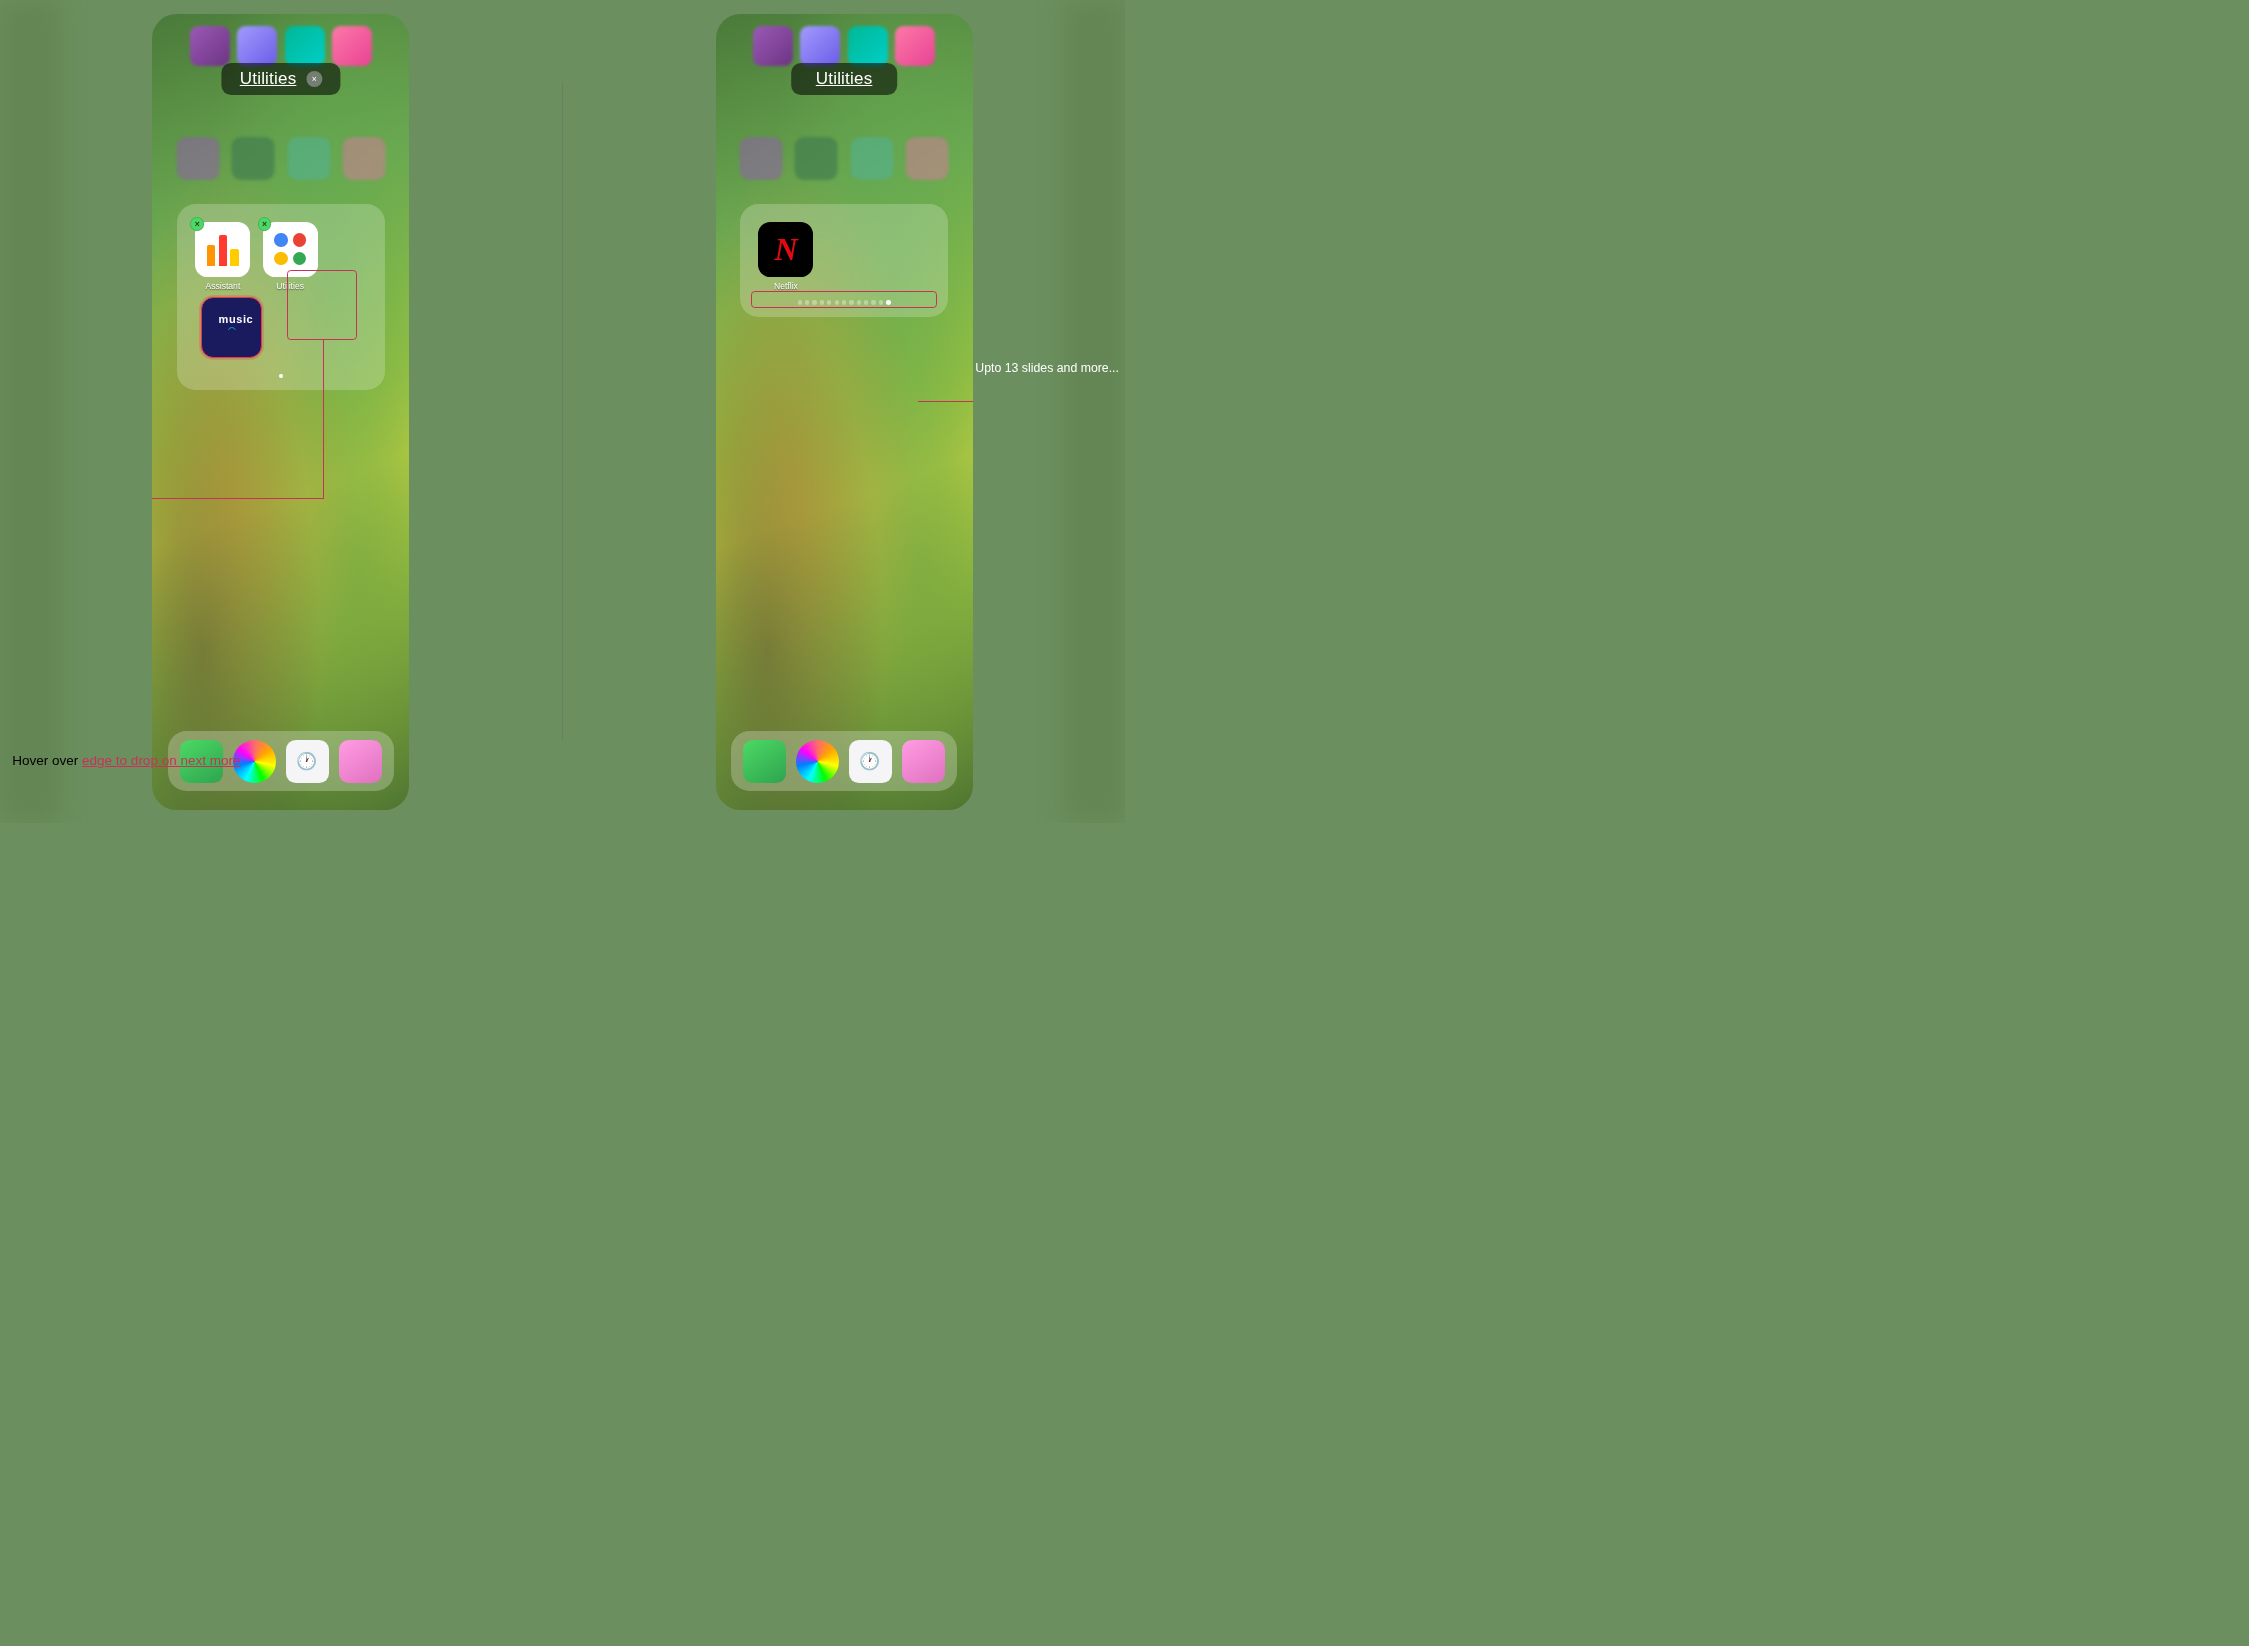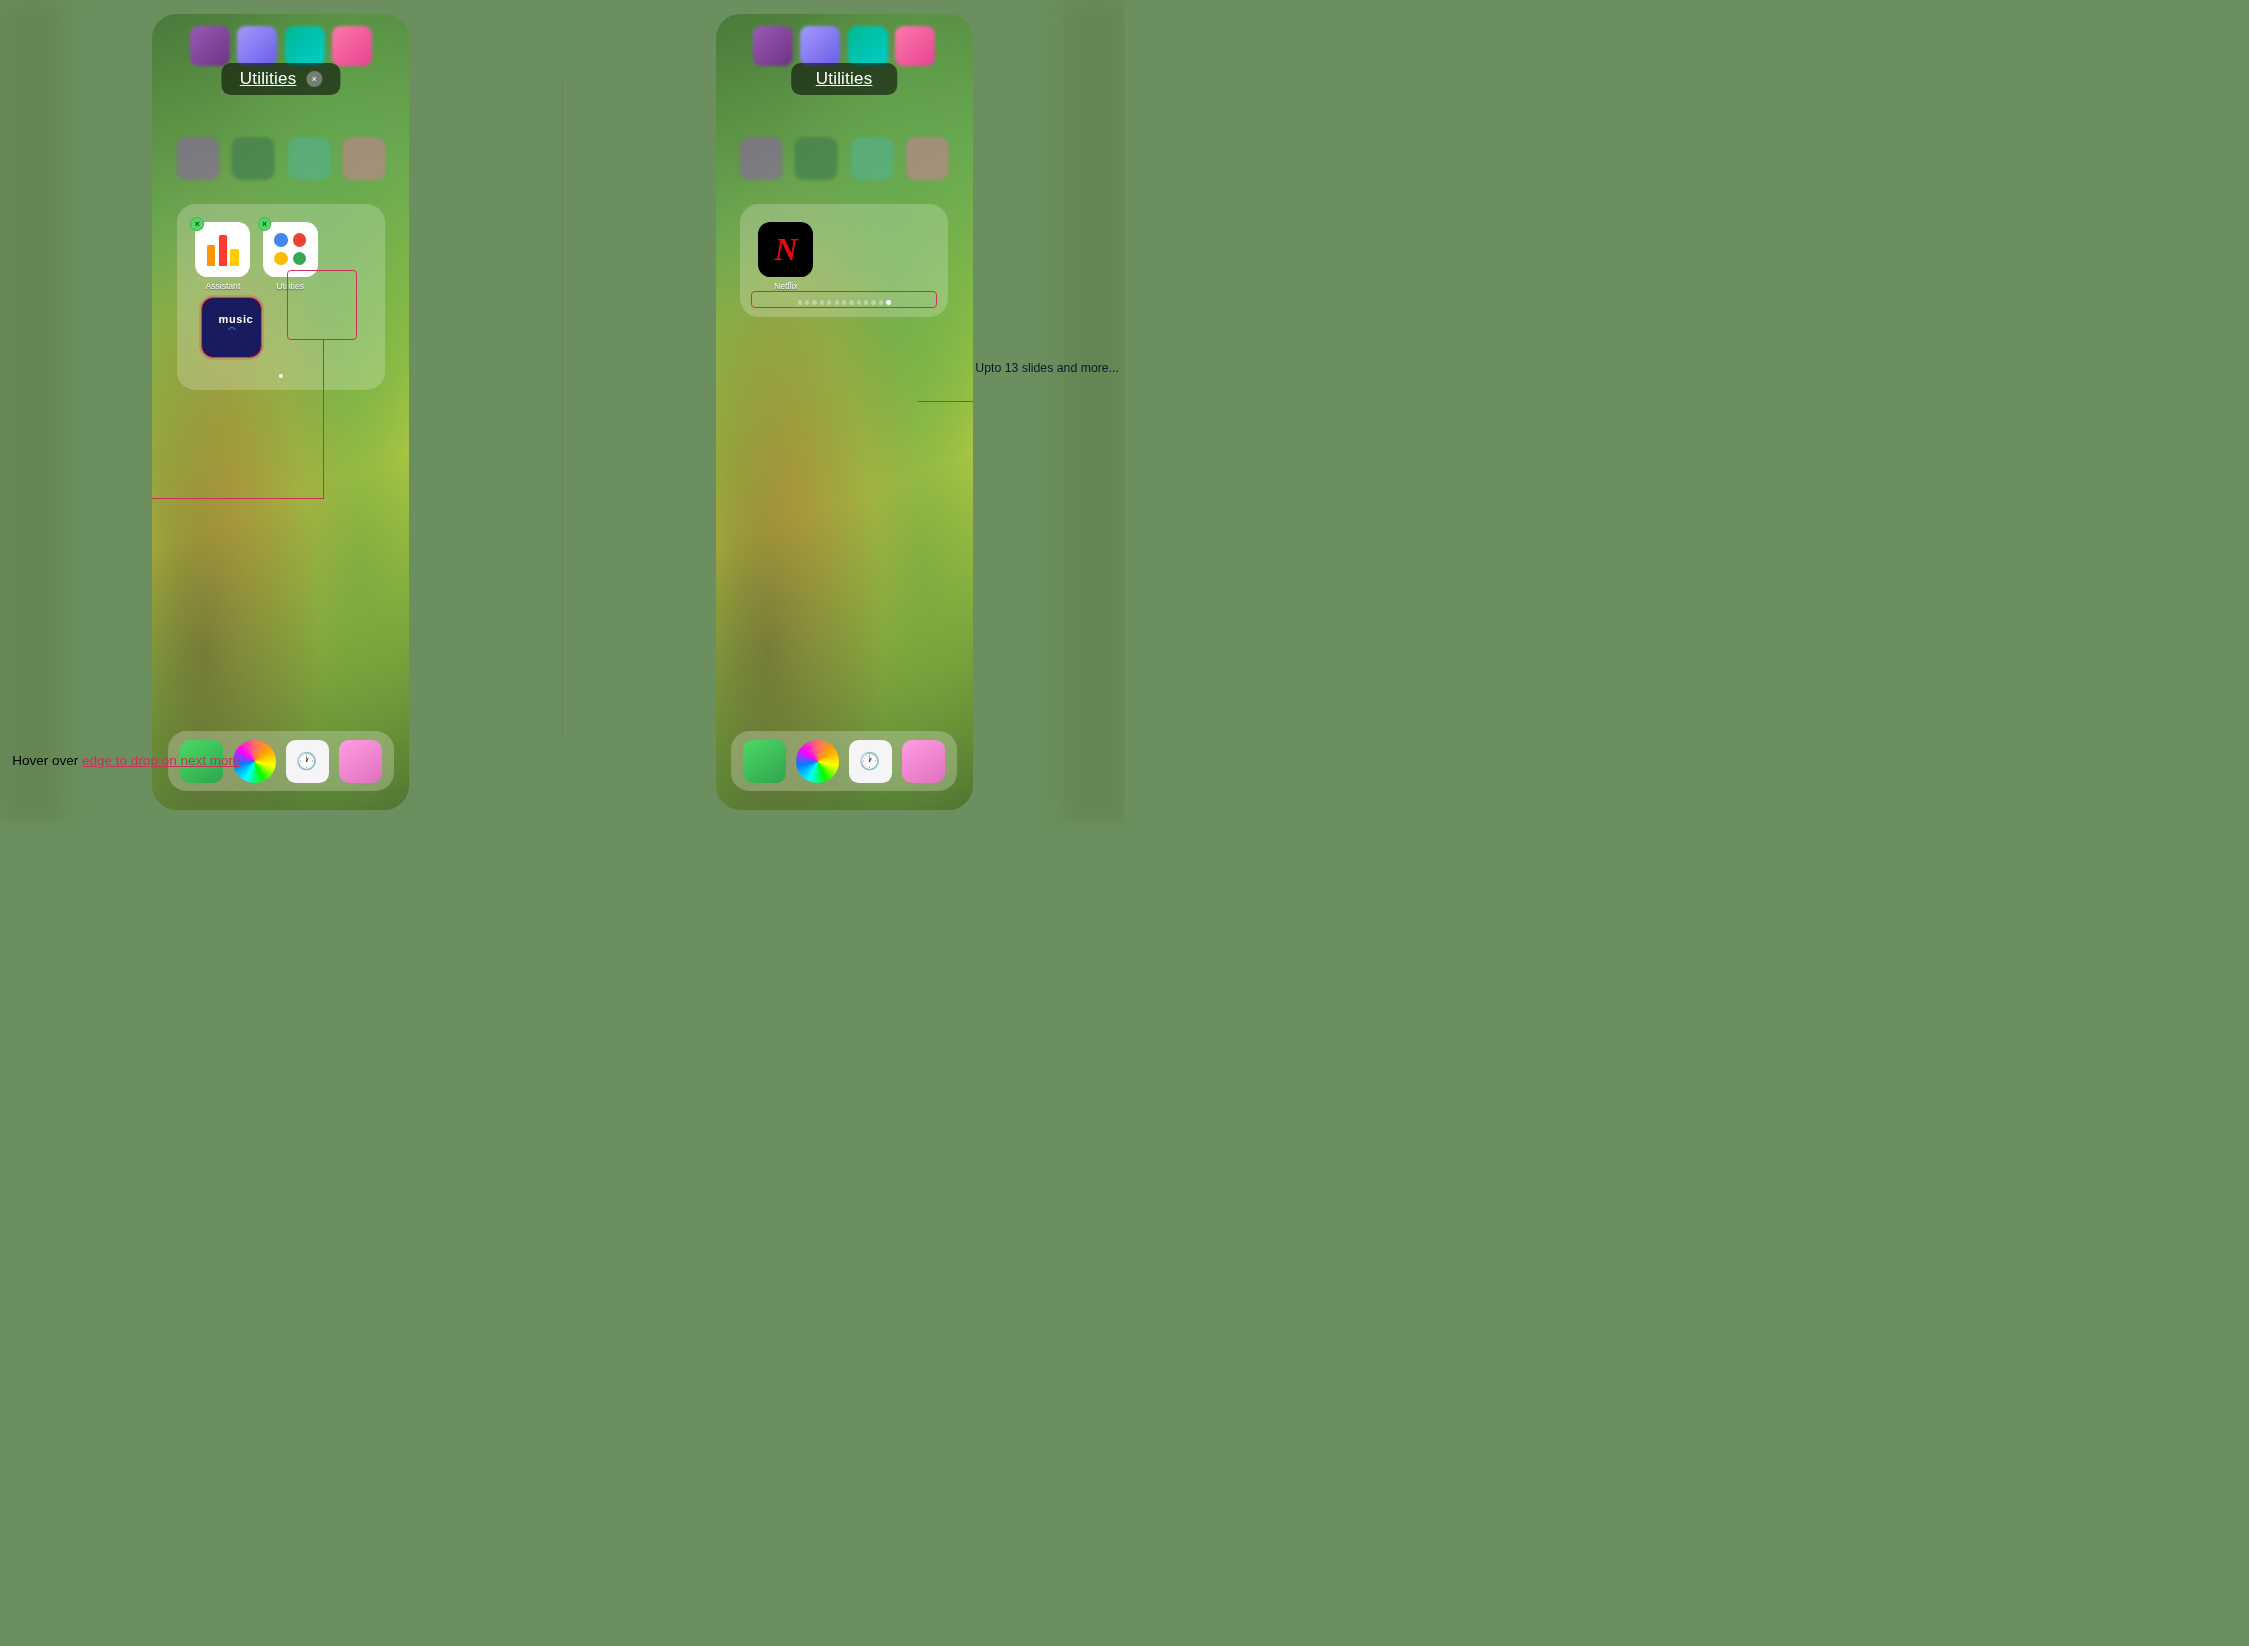--- a/index.html
+++ b/index.html
@@ -603,21 +603,21 @@
 
       <div class="dock">
         <div class="dock-icon phone-icon"></div>
         <div class="dock-icon photos-icon"></div>
         <div class="dock-icon clock-icon">🕐</div>
         <div class="dock-icon pink-icon"></div>
       </div>
 
     </div>
 
-    <div style="position:absolute; top:361px; right:6.1px; font-size:12.3px; color:#0f172a; z-index:100; white-space:nowrap;">
+    <div style="position:absolute; top:361px; right:6.1px; font-size:12.3px; color:#ffffff; z-index:100; white-space:nowrap;">
       <span>Upto 13 slides and more...</span>
     </div>
 
     <div class="blur-overlay-right"></div>
   </div>
 
 </div>
 
 
 </body></html>

